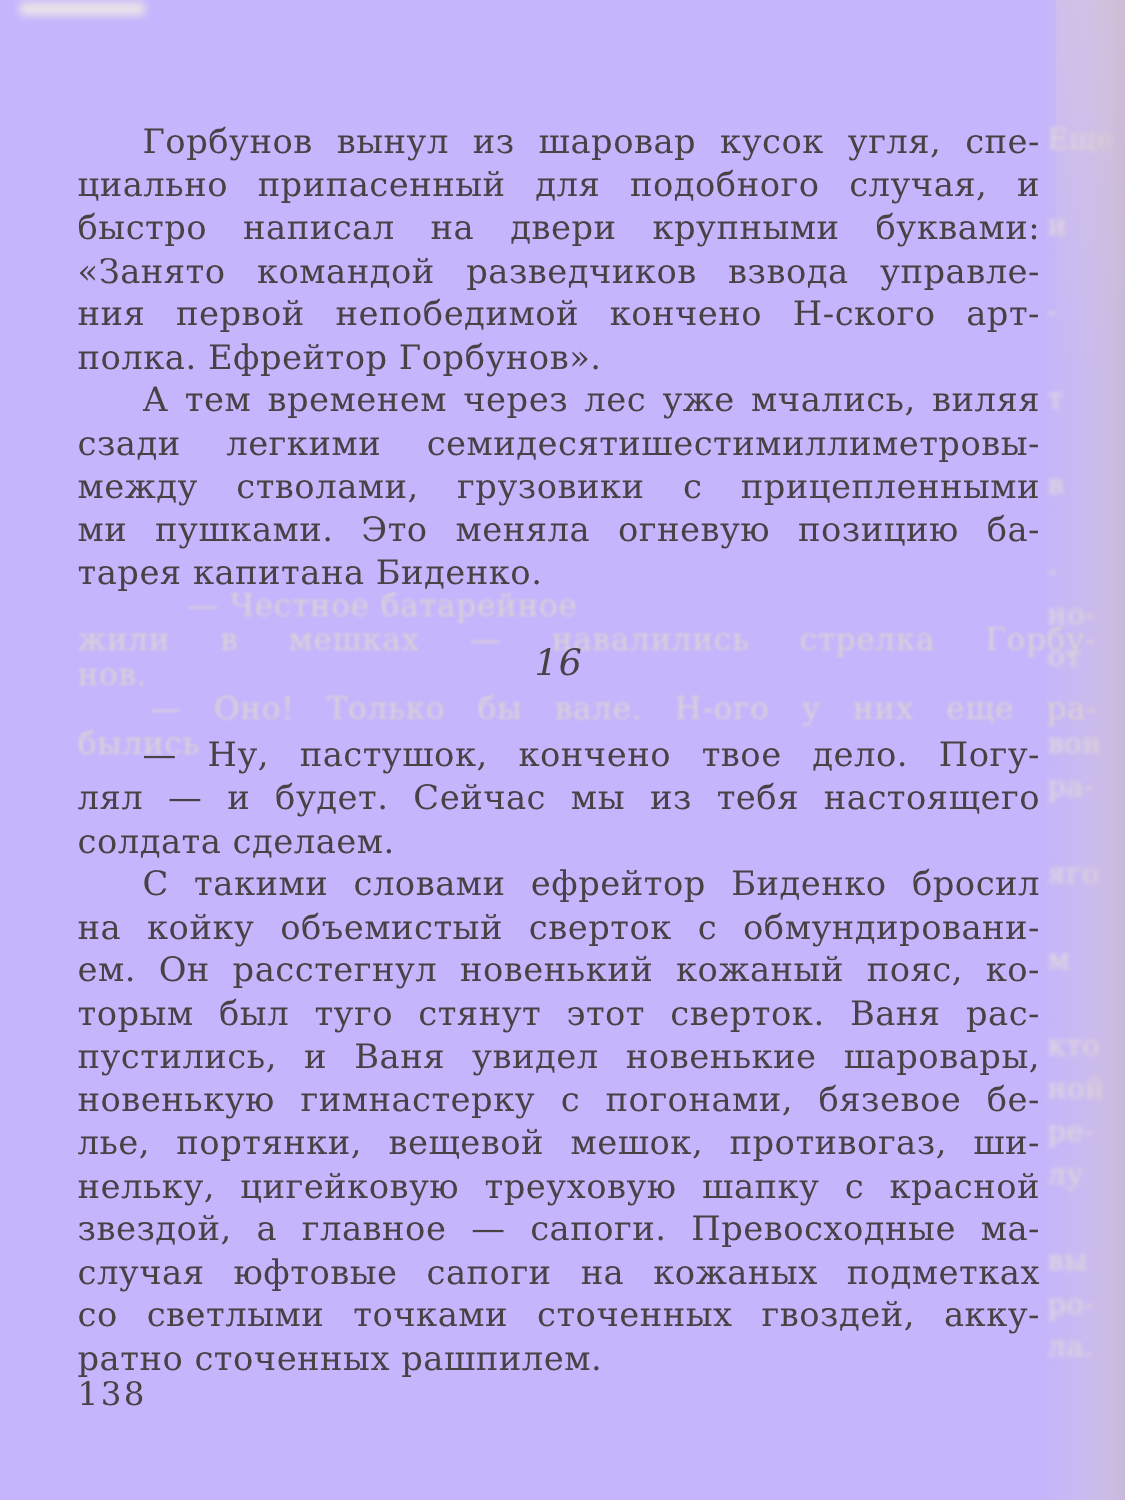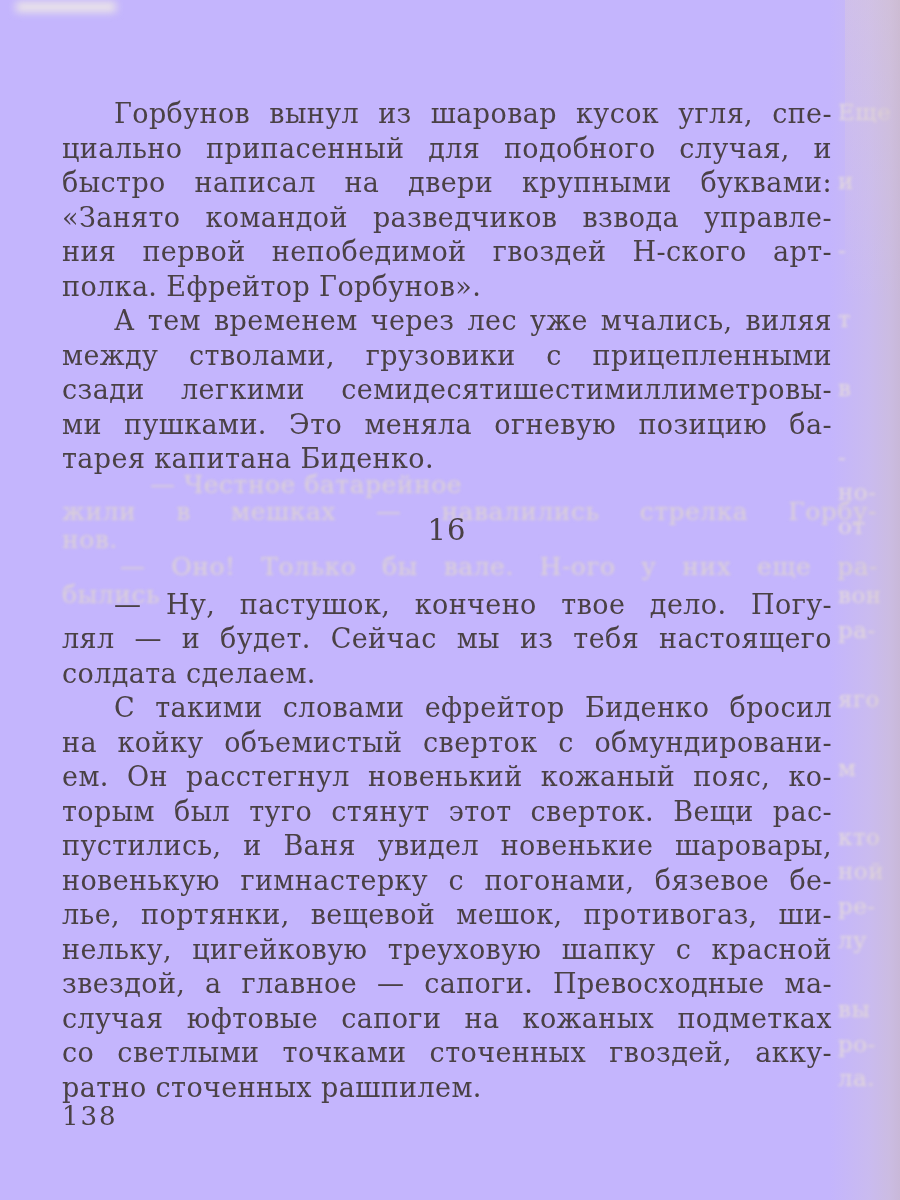--- a/index.html
+++ b/index.html
@@ -19,20 +19,21 @@
   }
   .para{margin:0;}
   .ln{text-align:justify;text-align-last:justify;}
   .ln.first{padding-left:52px;}
   .ln.end{text-align-last:left;}
   .heading{
     text-align:center;
     font-size:29px;line-height:34px;
     letter-spacing:1px;
     margin:36px 0 41px 0;
+    font-style:italic;
   }
   .pagenum{
     text-align:left;
     font-size:26px;line-height:34px;
     letter-spacing:2px;
     margin-top:-6px;
   }
   
   .ghost{
     position:absolute;
@@ -118,45 +119,45 @@
   <div class="ghost g4">— Оно! Только бы вале. Н-ого у них еще ра-</div>
   <div class="ghost g5">былись</div>
 
   <div class="text">
 
     <div class="para">
       <div class="ln first">Горбунов вынул из шаровар кусок угля, спе-</div>
       <div class="ln">циально припасенный для подобного случая, и</div>
       <div class="ln">быстро написал на двери крупными буквами:</div>
       <div class="ln">«Занято командой разведчиков взвода управле-</div>
-      <div class="ln">ния первой непобедимой гвоздей Н-ского арт-</div>
+      <div class="ln">ния первой непобедимой кончено Н-ского арт-</div>
       <div class="ln end">полка. Ефрейтор Горбунов».</div>
     </div>
 
     <div class="para">
       <div class="ln first">А тем временем через лес уже мчались, виляя</div>
+      <div class="ln">сзади легкими семидесятишестимиллиметровы-</div>
       <div class="ln">между стволами, грузовики с прицепленными</div>
-      <div class="ln">сзади легкими семидесятишестимиллиметровы-</div>
       <div class="ln">ми пушками. Это меняла огневую позицию ба-</div>
       <div class="ln end">тарея капитана Биденко.</div>
     </div>
 
     <div class="heading">16</div>
 
     <div class="para">
       <div class="ln first">— Ну, пастушок, кончено твое дело. Погу-</div>
       <div class="ln">лял — и будет. Сейчас мы из тебя настоящего</div>
       <div class="ln end">солдата сделаем.</div>
     </div>
 
     <div class="para">
       <div class="ln first">С такими словами ефрейтор Биденко бросил</div>
       <div class="ln">на койку объемистый сверток с обмундировани-</div>
       <div class="ln">ем. Он расстегнул новенький кожаный пояс, ко-</div>
-      <div class="ln">торым был туго стянут этот сверток. Вещи рас-</div>
+      <div class="ln">торым был туго стянут этот сверток. Ваня рас-</div>
       <div class="ln">пустились, и Ваня увидел новенькие шаровары,</div>
       <div class="ln">новенькую гимнастерку с погонами, бязевое бе-</div>
       <div class="ln">лье, портянки, вещевой мешок, противогаз, ши-</div>
       <div class="ln">нельку, цигейковую треуховую шапку с красной</div>
       <div class="ln">звездой, а главное — сапоги. Превосходные ма-</div>
       <div class="ln">случая юфтовые сапоги на кожаных подметках</div>
       <div class="ln">со светлыми точками сточенных гвоздей, акку-</div>
       <div class="ln end">ратно сточенных рашпилем.</div>
     </div>
 

